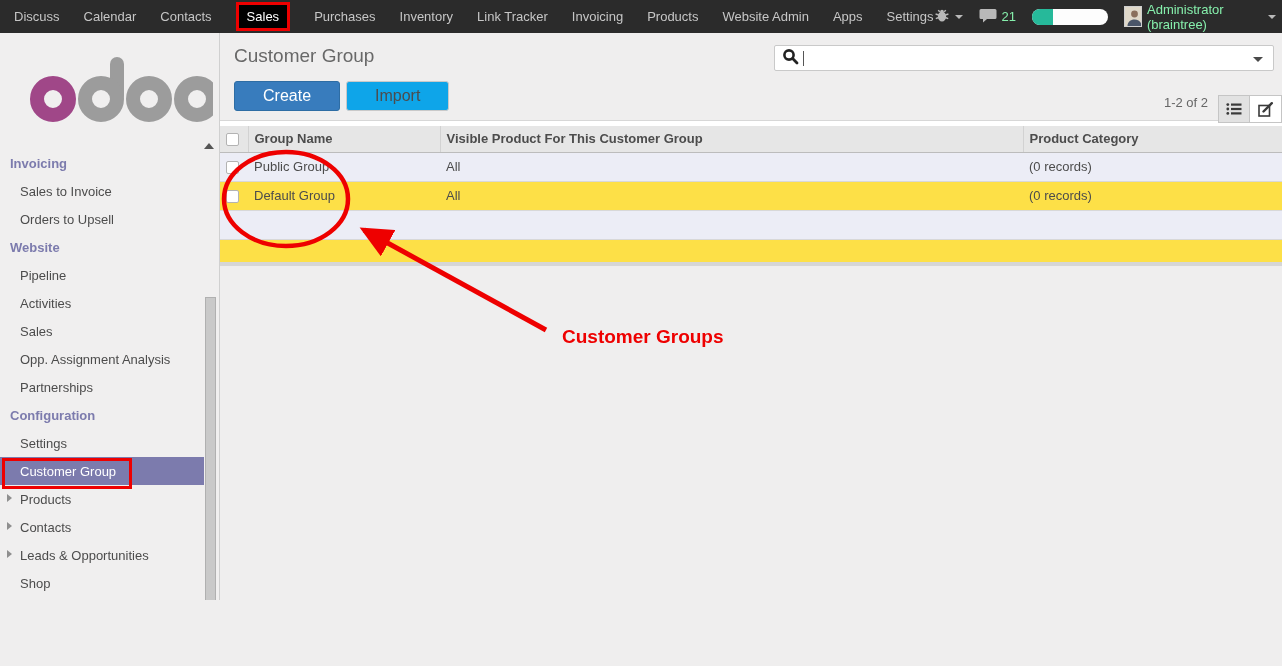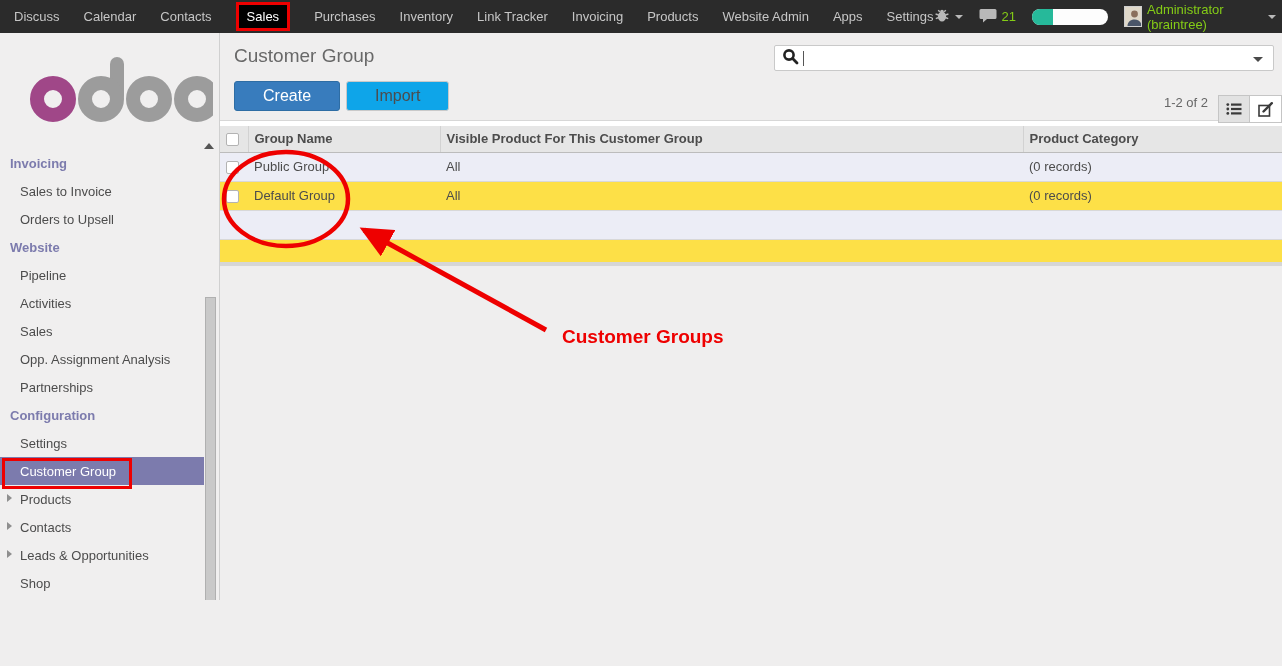--- a/index.html
+++ b/index.html
@@ -6,21 +6,21 @@
   html,body { width:1282px; height:666px; }
   body { font-family:"Liberation Sans", sans-serif; font-size:13px; color:#4c4c4c; background:#efeeee; }
   .page { position:relative; width:1282px; height:600px; overflow:hidden; background:#efeeee; }
 
   
   .topnav { height:33px; background:#2b2b2b; display:flex; align-items:center; }
   .nav-left { display:flex; align-items:center; padding-left:14px; gap:24px; height:100%; }
   .nav-item { color:#c6c6c6; cursor:pointer; white-space:nowrap; }
   .nav-item.active { background:#000; color:#fff; border:3px solid #ee0000; height:29px; display:flex; align-items:center; padding:0 8px; }
   .nav-right { margin-left:auto; display:flex; align-items:center; gap:16px; padding-right:6px; height:100%; }
-  .nav-group { display:flex; align-items:center; gap:5px; color:#84cc16; }
+  .nav-group { display:flex; align-items:center; gap:5px; color:#86efac; }
   .caret-down { width:0; height:0; border-left:4px solid transparent; border-right:4px solid transparent; border-top:4px solid #b9b9b9; display:inline-block; }
   .timer-pill { width:90px; height:16px; background:#fdfdfd; border-radius:8px; overflow:hidden; display:flex; }
   .timer-fill { width:21px; height:100%; background:#26b99a; }
   .avatar { width:21px; height:21px; background:#e8e2d6; border:1px solid #cfcfcf; overflow:hidden; }
 
   
   .content { display:flex; height:633px; }
   .sidebar { position:relative; width:220px; background:#f0efef; border-right:1px solid #d0d0d0; flex:none; }
   .main { position:relative; flex:1; background:#efeeee; display:flex; flex-direction:column; }
 

